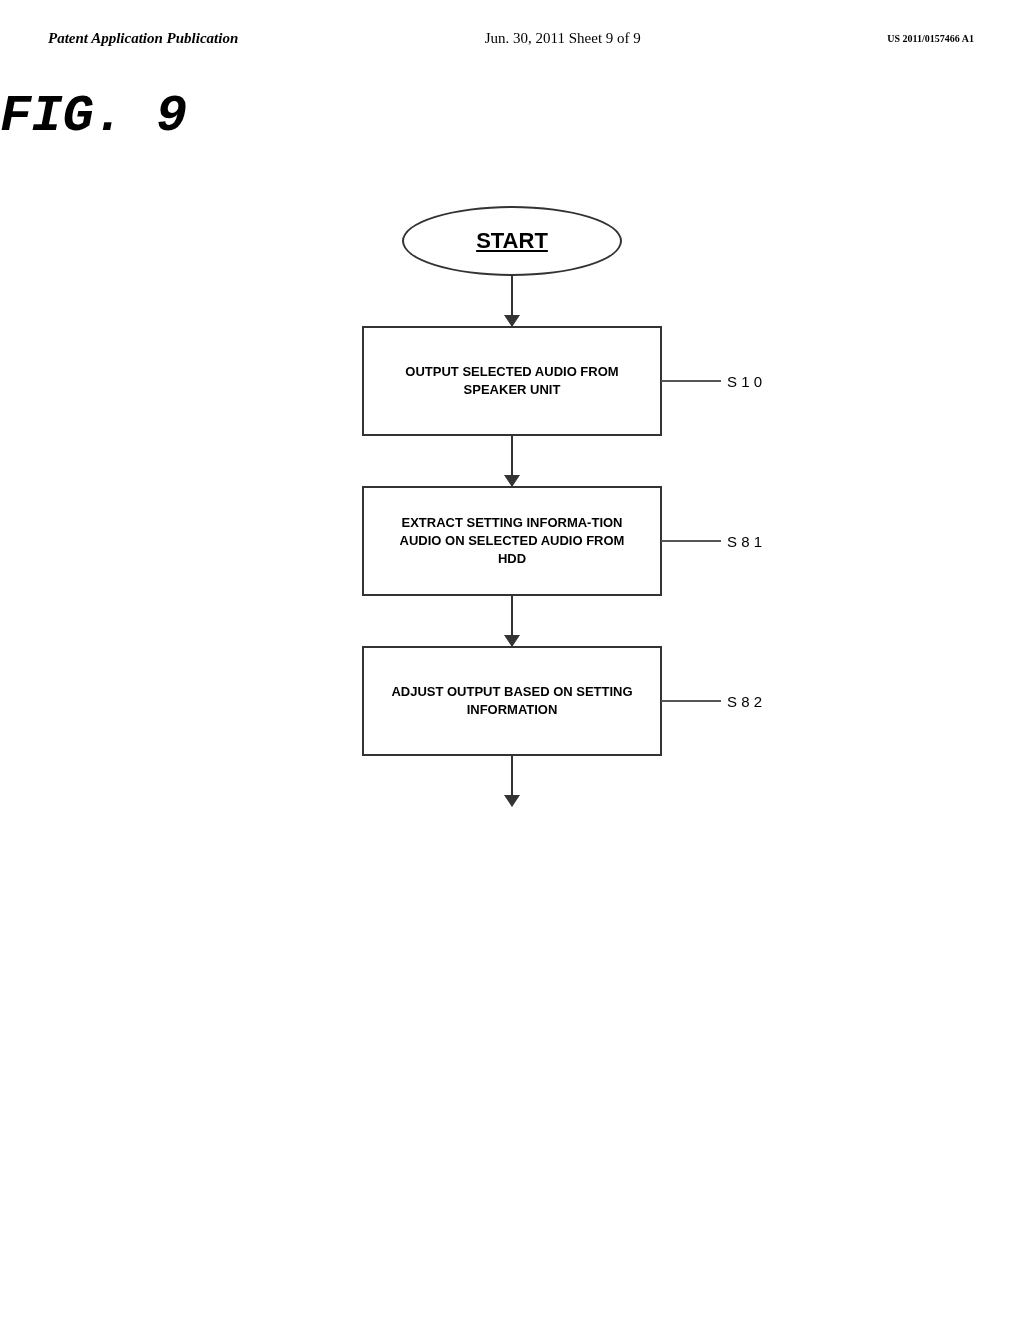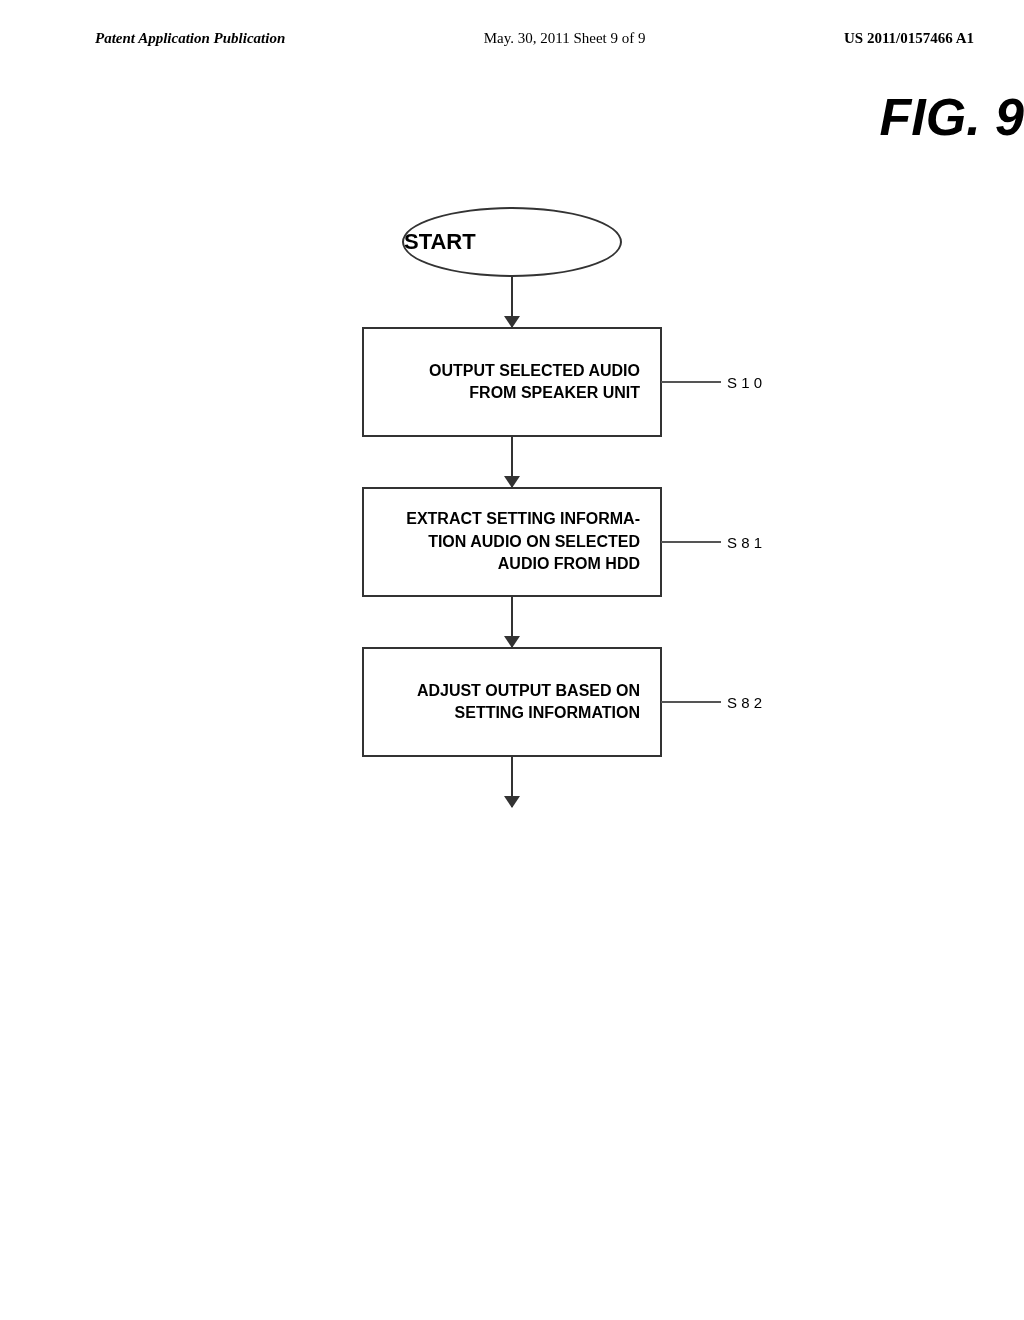--- a/index.html
+++ b/index.html
@@ -25,84 +25,85 @@
       padding: 0;
     }
 
     
     .header {
       display: flex;
       justify-content: space-between;
       align-items: center;
       padding: 30px 50px 10px 48px;
       border-bottom: none;
-      margin-left: 47px;
     }
 
     .header-left {
       font-size: 15px;
       font-weight: bold;
       font-style: italic;
     }
 
     .header-center {
       font-size: 15px;
       text-align: center;
     }
 
     .header-right {
-      font-size: 15px;
+      font-size: 10px;
       font-weight: bold;
     }
 
     
     .figure-title {
-      text-align: right;
+      text-align: left;
       font-size: 52px;
       font-style: italic;
       font-weight: bold;
       margin-top: 30px;
       margin-bottom: 40px;
-      font-family: Liberation Sans, sans-serif;
+      font-family: Liberation Mono, monospace;
     }
 
     
     .flowchart {
       display: flex;
       flex-direction: column;
       align-items: center;
       padding: 20px 0;
       position: relative;
     }
 
     
     .oval {
       width: 220px;
       height: 70px;
       border: 2px solid #333;
       border-radius: 50%;
       display: flex;
       align-items: center;
+      justify-content: center;
       font-size: 22px;
       font-weight: bold;
       font-family: Arial, sans-serif;
       background: #fff;
       position: relative;
+      text-decoration: underline;
     }
 
     
     .process-box {
       width: 300px;
       min-height: 110px;
       border: 2px solid #333;
       display: flex;
       align-items: center;
       justify-content: center;
-      text-align: right;
-      font-size: 16px;
+      text-align: center;
+      font-size: 13px;
       font-weight: bold;
       font-family: Arial, sans-serif;
       background: #fff;
       padding: 15px 20px;
       line-height: 1.4;
       position: relative;
     }
 
     
     .arrow-down {
@@ -154,21 +155,21 @@
       margin-right: 6px;
     }
   </style>
 </head>
 <body>
 
 <div class="page-container">
 
   <div class="header">
     <div class="header-left">Patent Application Publication</div>
-    <div class="header-center">May. 30, 2011  Sheet 9 of 9</div>
+    <div class="header-center">Jun. 30, 2011  Sheet 9 of 9</div>
     <div class="header-right">US 2011/0157466 A1</div>
   </div>
 
   <div class="figure-title">FIG. 9</div>
 
   <div class="flowchart">
 
     <div class="oval">
       <span>START</span>
     </div>

